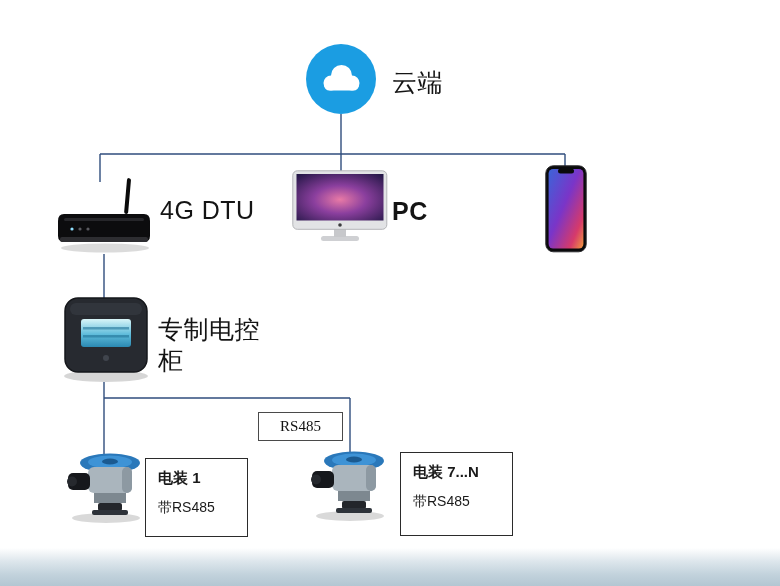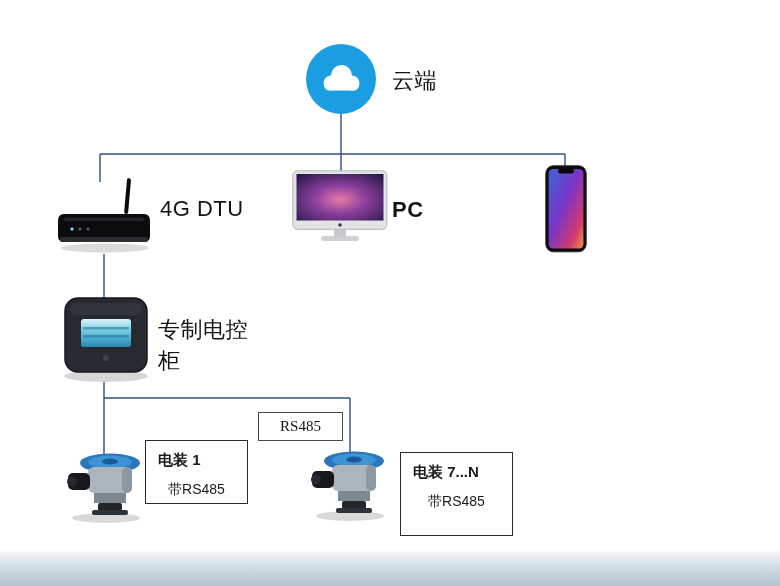--- a/index.html
+++ b/index.html
@@ -18,21 +18,21 @@
     background:#ffffff;
     overflow:hidden;
   }
   .lines{
     position:absolute;left:0;top:0;width:780px;height:586px;
     color:var(--line);
     z-index:1;
   }
   .abs{position:absolute;z-index:2;}
   .lbl{
-    font-size:22px;
+    font-size:25px;
     letter-spacing:0.5px;
     white-space:nowrap;
     color:#141414;
   }
   .lbl-cloud{left:392px;top:66px;}
   .lbl-dtu{left:160px;top:196px;}
   .lbl-pc{left:392px;top:197px;font-weight:bold;}
   .lbl-mobile{left:612px;top:197px;}
   .lbl-cabinet{left:158px;top:316px;line-height:31px;font-family:Liberation Mono, monospace;}
   .lbl-cabinet span{display:block;}
@@ -49,22 +49,22 @@
     left:258px;top:412px;width:85px;height:29px;
     background:#fff;border:1px solid #4a4a4a;
     display:flex;align-items:center;justify-content:center;
     font-size:15px;color:#111;font-family:Liberation Serif, serif;
   }
   .node-box{
     background:#fff;border:1.5px solid #2b2b2b;
     padding:10px 12px;
   }
   .node-box .t1{font-size:15px;font-weight:700;display:block;}
-  .node-box .t2{font-size:14px;font-weight:500;display:block;margin-top:11px;text-align:center;}
-  .box-act1{left:145px;top:440px;width:103px;height:64px;}
+  .node-box .t2{font-size:14px;font-weight:500;display:block;margin-top:11px;}
+  .box-act1{left:145px;top:458px;width:103px;height:79px;}
   .box-act2{left:400px;top:452px;width:113px;height:84px;}
 
   .bottom-band{
     left:0;top:548px;width:780px;height:38px;
     background:linear-gradient(180deg,#ffffff 0%,#dde6ec 35%,#c2d2dc 70%,#b3c6d2 100%);
     z-index:0;
   }
   svg{display:block;}
 </style>
 </head>

